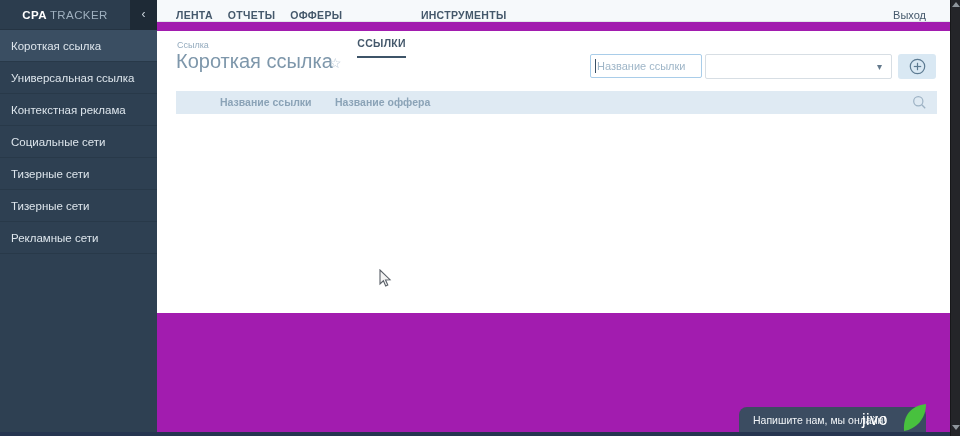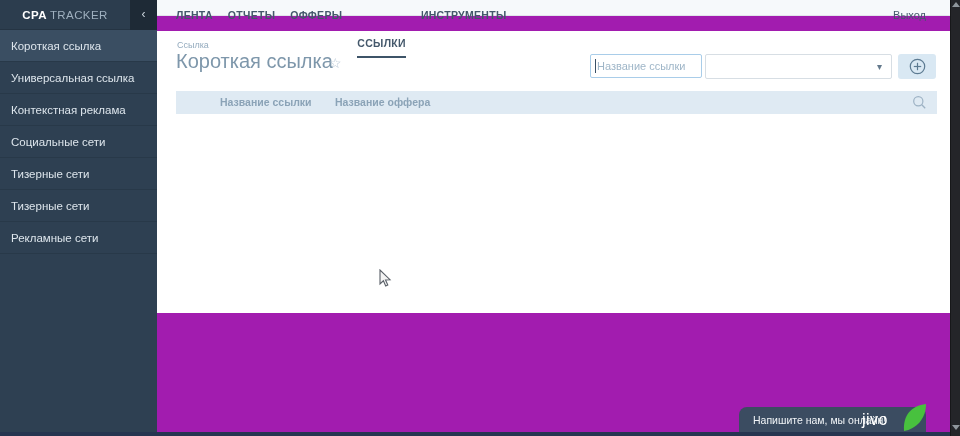--- a/index.html
+++ b/index.html
@@ -10,21 +10,21 @@
   .sidebar { position:absolute; left:0; top:0; width:157px; height:436px; background:#2e4052; z-index:2; }
   .sidebar-header { position:relative; height:30px; background:#2c3d4e; border-bottom:1px solid #253443; }
   .brand { position:absolute; left:0; right:27px; top:0; height:30px; line-height:30px; text-align:center; font-size:11.5px; letter-spacing:.4px; }
   .brand b { color:#ffffff; font-weight:700; }
   .brand span.rest { color:#9fb0bf; font-weight:400; margin-left:3px; }
   .collapse-btn { position:absolute; right:0; top:0; width:27px; height:30px; background:#1e2a36; color:#cfd8e0; font-size:12px; line-height:29px; text-align:center; cursor:pointer; }
   .side-item { height:32px; line-height:32px; padding-left:11px; font-size:11.5px; color:#dde5ec; border-bottom:1px solid #283949; cursor:pointer; }
   .side-item.active { background:#3a4e62; }
 
   
-  .topbar { position:absolute; left:157px; top:0; width:793px; height:16px; background:#f6f9fb; border-bottom:1px solid #e1e6ea; z-index:1; }
+  .topbar { position:absolute; left:157px; top:0; width:793px; height:22px; background:#f6f9fb; border-bottom:1px solid #e1e6ea; z-index:1; }
   .tabs { position:absolute; left:19px; top:0; height:30px; display:flex; }
   .tab { position:relative; height:30px; line-height:31px; margin-right:15px; font-size:10.5px; font-weight:700; letter-spacing:.3px; color:#44586b; cursor:pointer; }
   .tab.active { border-bottom:2px solid #3e5468;margin-top:28px; }
   .logout { position:absolute; right:24px; top:0; height:30px; line-height:31px; font-size:11px; color:#44586b; cursor:pointer; }
 
   
   .main { position:absolute; left:157px; top:31px; width:793px; height:282px; background:#ffffff; }
   .breadcrumb { position:absolute; left:20px; top:9px; font-size:9px; color:#94abbe; }
   .page-title { position:absolute; left:19px; top:19px; font-size:20px; font-weight:400; color:#7e97ab; }
   .fav-star { position:absolute; left:172px; top:24px; font-size:14px; color:#b6c5d3; cursor:pointer; }

